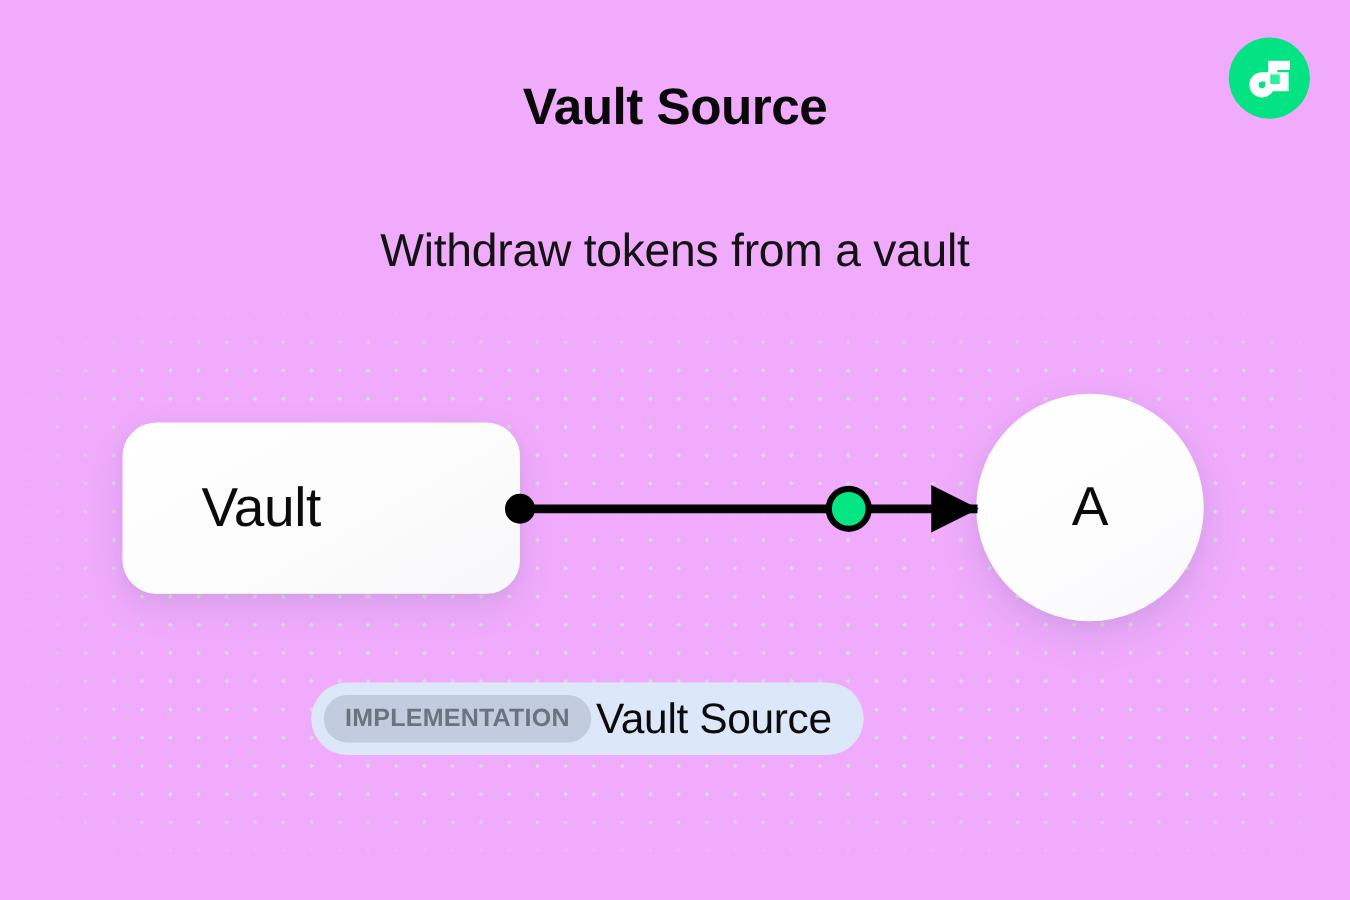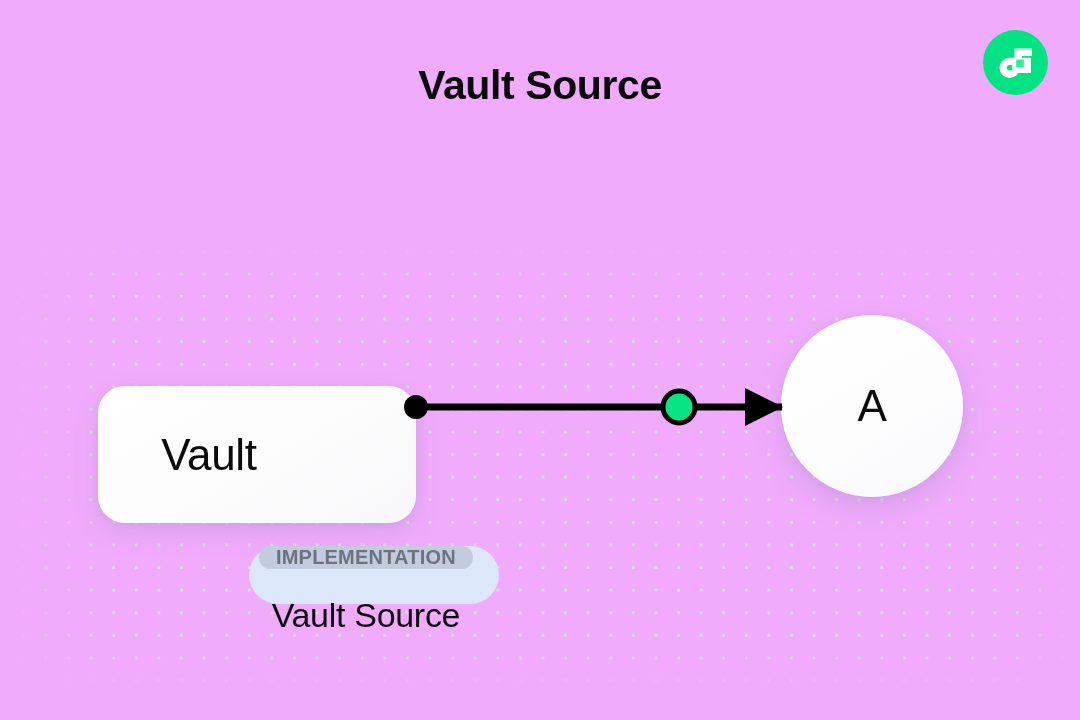--- a/index.html
+++ b/index.html
@@ -90,21 +90,20 @@
     top: 338px;
     width: 318px;
     height: 137px;
     border-radius: 27px;
     background: linear-gradient(150deg, #ffffff 0%, #fcfcfd 55%, #f7f7f9 100%);
     box-shadow: 0 10px 26px rgba(120, 120, 160, 0.16),
                 0 2px 8px rgba(120, 120, 160, 0.10);
     display: flex;
     align-items: center;
     justify-content: center;
-    margin-top: 48px;
   }
   .node-vault .node-label {
     font-size: 44px;
     font-weight: 400;
     color: #0b0b0b;
     letter-spacing: -0.3px;
     transform: translateX(-48px);
   }
 
   .node-a {
@@ -142,22 +141,21 @@
   .impl-badge {
     position: absolute;
     left: 249px;
     top: 546px;
     height: 58px;
     padding: 0 26px 0 10px;
     border-radius: 29px;
     background: #dde7fa;
     display: flex;
     align-items: center;
-    gap: 27px;
-    flex-direction: column;
+    gap: 4px;
   }
   .impl-tag {
     height: 38px;
     padding: 0 17px;
     border-radius: 19px;
     background: #c2ccde;
     display: flex;
     align-items: center;
     font-size: 20px;
     font-weight: 700;
@@ -172,20 +170,21 @@
   }
 </style>
 </head>
 <body>
 
 <div class="stage">
 
   <div class="dot-grid"></div>
 
   <div class="page-title">Vault Source</div>
+  <div class="page-subtitle">Withdraw tokens from a vault</div>
 
   <div class="brand-logo">
     <svg width="40" height="40" viewBox="0 0 40 40" aria-hidden="true">
       <path d="M36 9.2 H22.2 V18.4 H31.2 V26.2 H22.2 V18.4 H13.6 a6.4 6.4 0 1 0 6.4 6.4 V18.4 H13.6" fill="none" stroke="#ffffff" stroke-width="7.4" stroke-linecap="butt" stroke-linejoin="miter"></path>
       <rect x="20.2" y="16.6" width="7.6" height="7.6" fill="#2bf09b"></rect>
     </svg>
   </div>
 
   <div class="node-vault">
     <span class="node-label">Vault</span>

